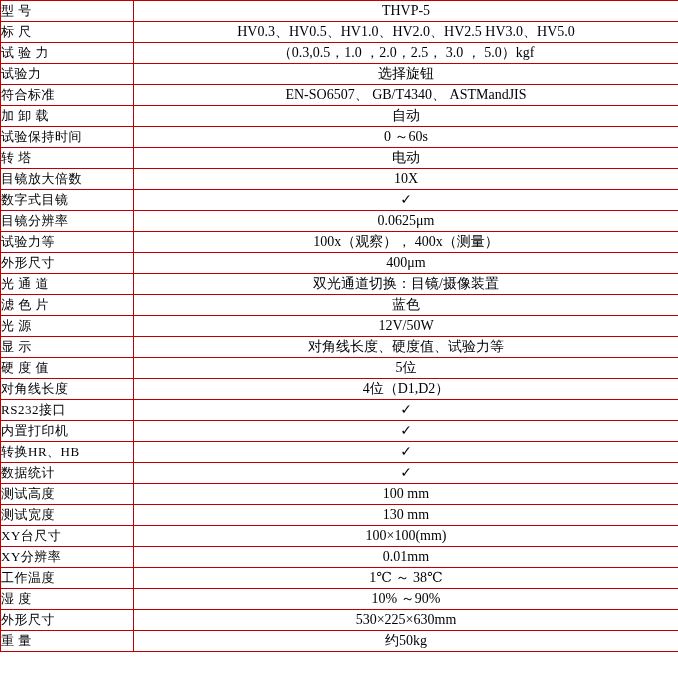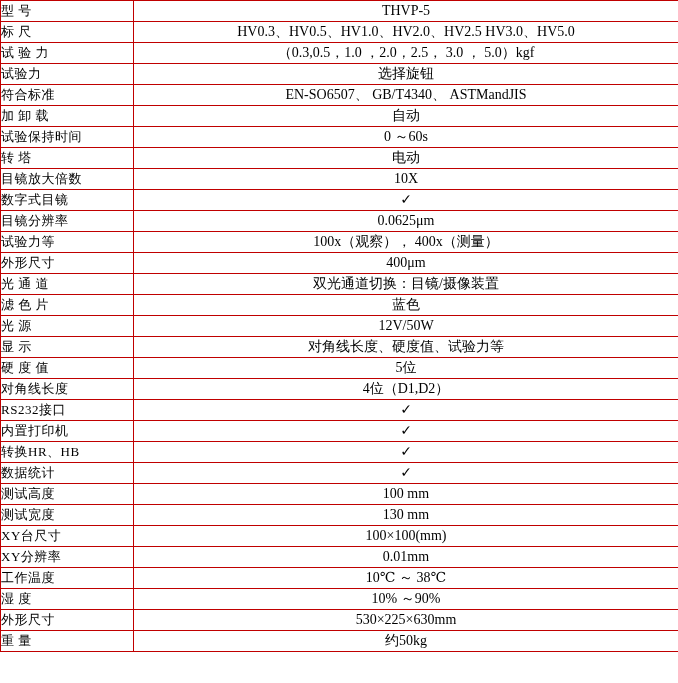--- a/index.html
+++ b/index.html
@@ -157,21 +157,21 @@
       <tr>
         <td class="label">XY台尺寸</td>
         <td class="value">100×100(mm)</td>
       </tr>
       <tr>
         <td class="label">XY分辨率</td>
         <td class="value">0.01mm</td>
       </tr>
       <tr>
         <td class="label">工作温度</td>
-        <td class="value">10℃ ～ 38℃</td>
+        <td class="value">1℃ ～ 38℃</td>
       </tr>
       <tr>
         <td class="label">湿    度</td>
         <td class="value">10% ～90%</td>
       </tr>
       <tr>
         <td class="label">外形尺寸</td>
         <td class="value">530×225×630mm</td>
       </tr>
       <tr>

